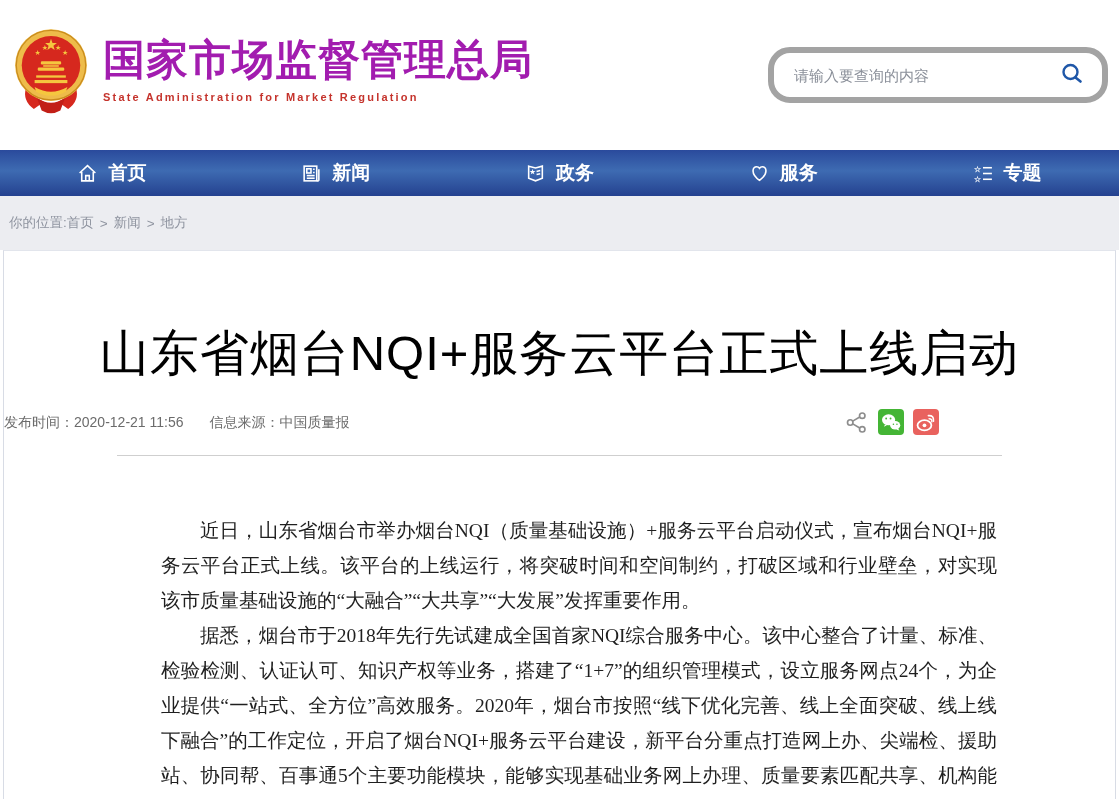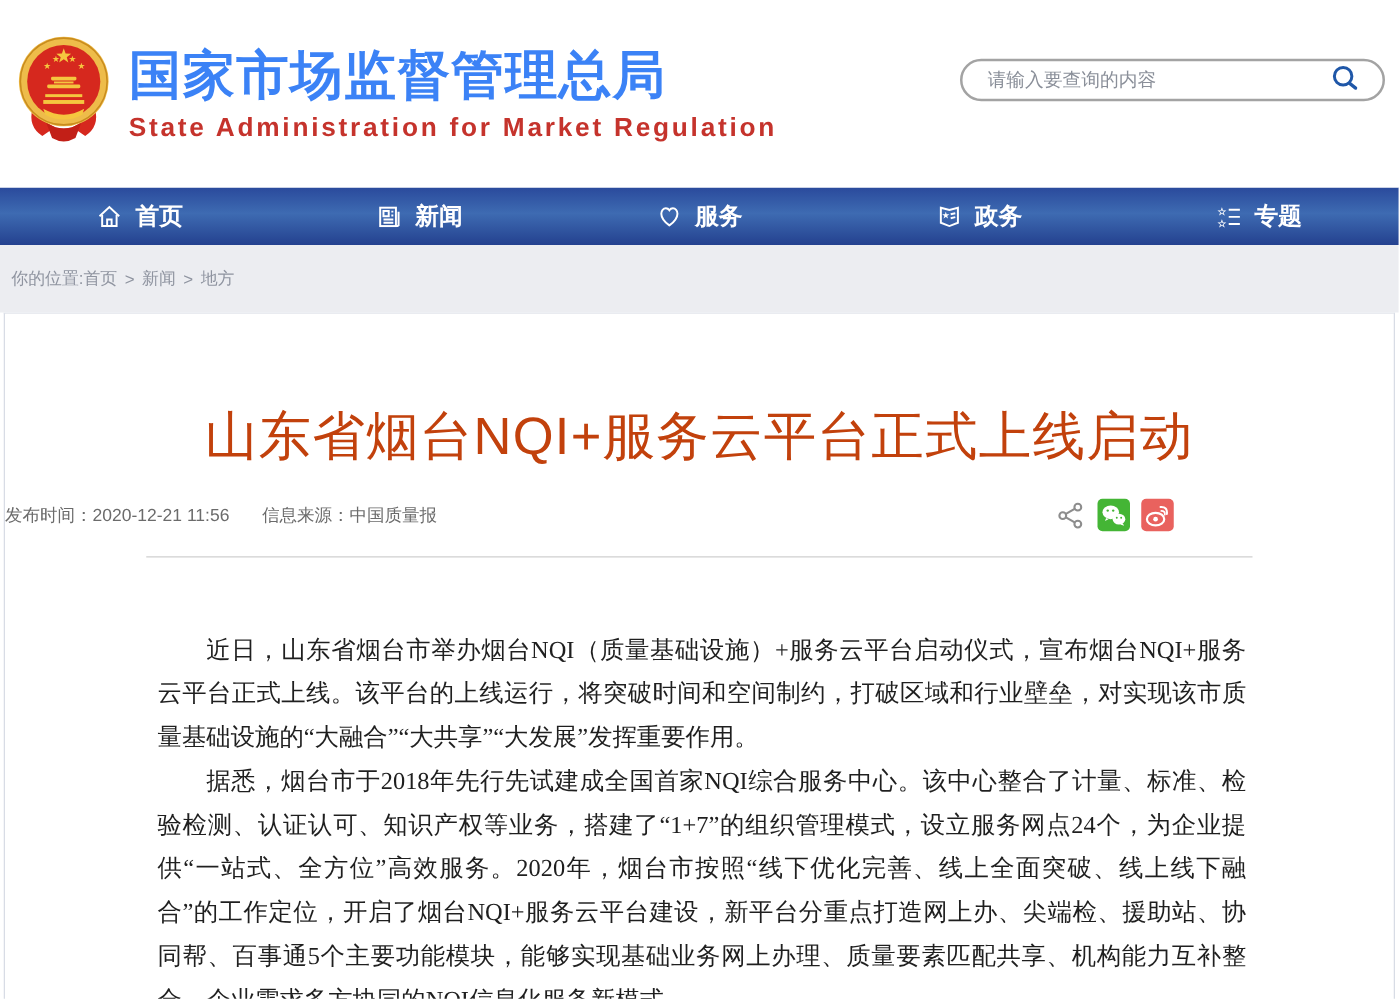--- a/index.html
+++ b/index.html
@@ -3,24 +3,24 @@
 <meta charset="utf-8">
 <style>
   * { margin:0; padding:0; box-sizing:border-box; }
   html,body { width:1119px; height:799px; overflow:hidden; background:#fff;
               font-family:"Liberation Sans", sans-serif; }
 
   
   .header { position:relative; height:150px; background:#fff; }
   .emblem { position:absolute; left:12px; top:24px; width:78px; height:98px; }
   .site-title { position:absolute; left:103px; top:36px; }
-  .site-title .zh { font-size:42px; font-weight:bold; color:#3b82f6; letter-spacing:1px; line-height:1.15; }
-  .site-title .en { margin-top:7px; font-size:21px; font-weight:bold; color:#c5332c; letter-spacing:2.2px; }
-  .search-box { position:absolute; right:11px; top:47px; width:340px; height:34px;
-                border:2px solid #a3a3a3; border-radius:22px; display:flex; align-items:center;
+  .site-title .zh { font-size:42px; font-weight:bold; color:#a21caf; letter-spacing:1px; line-height:1.15; }
+  .site-title .en { margin-top:7px; font-size:11px; font-weight:bold; color:#c5332c; letter-spacing:2.2px; }
+  .search-box { position:absolute; right:11px; top:47px; width:340px; height:56px;
+                border:6px solid #a3a3a3; border-radius:22px; display:flex; align-items:center;
                 padding:0 16px 0 20px; background:#fff; }
   .search-box input { flex:1; border:none; outline:none; font-size:15px; color:#333;
                       font-family:"Liberation Sans", sans-serif; background:transparent; }
   .search-box input::placeholder { color:#8a8f99; }
   .search-btn { width:28px; height:28px; border:none; background:transparent; cursor:pointer; padding:0; }
 
   
   .nav { display:flex; height:46px;
          background:linear-gradient(180deg,#2a4a9c 0%,#3e6bb2 45%,#24418f 100%); }
   .nav-item { flex:1; display:flex; align-items:center; justify-content:center; gap:10px;
@@ -29,35 +29,35 @@
 
   
   .crumb-bar { height:54px; background:#ecedf1; display:flex; align-items:center;
                padding-left:9px; font-size:13.5px; color:#8f94a0; }
   .crumb-bar a { color:#8f94a0; text-decoration:none; }
   .crumb-sep { margin:0 6px; }
 
   
   .panel { margin:0 3px; background:#fff; border:1px solid #d8dce5; border-top-color:#e2e5ec;
            height:561px; position:relative; }
-  .article-title { margin-top:70px; text-align:center; font-size:42px; font-weight:400;
-                   color:#c2410c; letter-spacing:1px; }
+  .article-title { margin-top:70px; text-align:center; font-size:49px; font-weight:400;
+                   color:#000000; letter-spacing:1px; }
   .meta-row { position:relative; margin-top:27px; text-align:left; font-size:14px; color:#6b6b6b; }
   .meta-row .gap { display:inline-block; width:26px; }
   .share-group { position:absolute; right:176px; top:-5px; display:flex; align-items:center; gap:9px; }
   .share-ico { width:26px; height:26px; border-radius:4px; display:flex; align-items:center;
                justify-content:center; cursor:pointer; }
   .share-plain { background:transparent; }
   .wechat-bg { background:#44b535; }
   .weibo-bg  { background:#e9625e; }
   .divider { margin:23px 113px 0 113px; border-top:1px solid #cfcfcf; }
 
   .article-body { margin:57px 118px 0 122px; font-family:"Liberation Serif","DejaVu Serif",serif;
                   font-size:19.5px; color:#1f1f1f; line-height:35px; text-align:justify; }
-  .article-body p { text-indent:2em; }
+  .article-body p { text-indent:2em;margin-left:35px; }
 </style>
 </head>
 <body>
 
 <div class="header">
   <svg class="emblem" viewBox="0 0 100 124">
     <path d="M18 80 Q13 98 28 108 L41 99 Q26 92 24 80 Z" fill="#d6281e"></path>
     <path d="M82 80 Q87 98 72 108 L59 99 Q74 92 76 80 Z" fill="#d6281e"></path>
     <path d="M32 94 Q50 106 68 94 L62 110 Q50 117 38 110 Z" fill="#c21f17"></path>
     <circle cx="50" cy="52" r="46" fill="#eebc4a"></circle>
@@ -109,32 +109,32 @@
       <rect x="5.5" y="5.5" width="4" height="4"></rect>
         <line x1="11.5" y1="6" x2="13" y2="6"></line>
         <line x1="11.5" y1="9" x2="13" y2="9"></line>
       <line x1="5.5" y1="12" x2="13" y2="12"></line>
         <line x1="5.5" y1="14.5" x2="13" y2="14.5"></line>
     </svg>
     <span>新闻</span>
   </a>
   <a class="nav-item">
     <svg width="21" height="21" viewBox="0 0 20 20" fill="none" stroke="#fff" stroke-width="1.5">
-      <path d="M10 16.5 C1 10 3.5 3.5 7.3 3.5 C9 3.5 10 5 10 5 C10 5 11 3.5 12.7 3.5 C16.5 3.5 19 10 10 16.5 Z"></path>
-    </svg>
-    <span>服务</span>
-  </a>
-  <a class="nav-item">
-    <svg width="21" height="21" viewBox="0 0 20 20" fill="none" stroke="#fff" stroke-width="1.5">
       <path d="M3.5 3 L10 4.8 L16.5 3 V14.5 L10 17 L3.5 14.5 Z"></path>
       <text x="4.6" y="10.5" font-size="6" fill="#fff" stroke="none">★</text>
       <line x1="11" y1="8" x2="14.5" y2="7.2"></line>
         <line x1="11" y1="11" x2="14.5" y2="10.2"></line>
     </svg>
     <span>政务</span>
+  </a>
+  <a class="nav-item">
+    <svg width="21" height="21" viewBox="0 0 20 20" fill="none" stroke="#fff" stroke-width="1.5">
+      <path d="M10 16.5 C1 10 3.5 3.5 7.3 3.5 C9 3.5 10 5 10 5 C10 5 11 3.5 12.7 3.5 C16.5 3.5 19 10 10 16.5 Z"></path>
+    </svg>
+    <span>服务</span>
   </a>
   <a class="nav-item">
     <svg width="21" height="21" viewBox="0 0 20 20" fill="none" stroke="#fff" stroke-width="1.5">
       <text x="1" y="8.5" font-size="7.5" fill="#fff" stroke="none">☆</text>
       <text x="1" y="18" font-size="7.5" fill="#fff" stroke="none">☆</text>
       <line x1="9.5" y1="4.5" x2="18" y2="4.5"></line>
         <line x1="9.5" y1="10" x2="18" y2="10"></line>
         <line x1="9.5" y1="15.5" x2="18" y2="15.5"></line>
     </svg>
     <span>专题</span>

